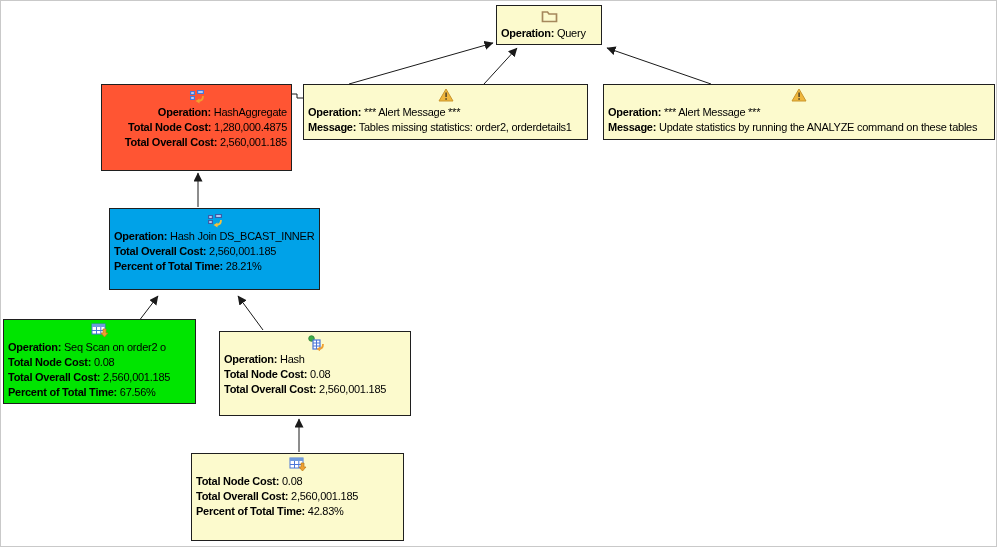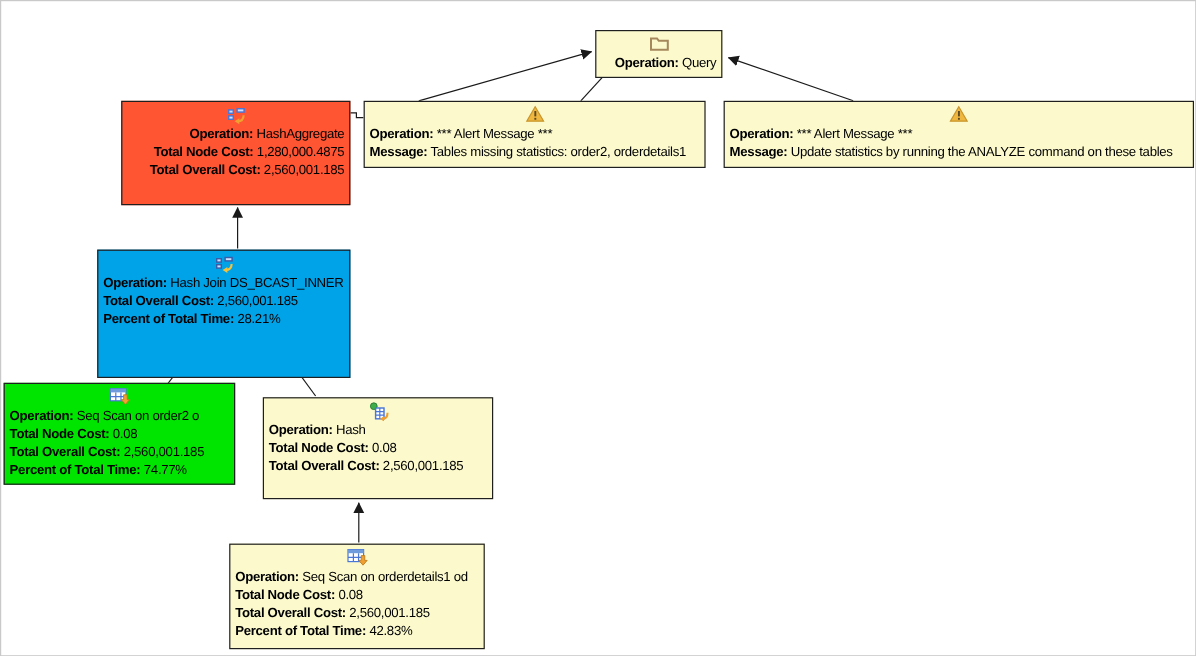--- a/index.html
+++ b/index.html
@@ -23,21 +23,21 @@
     background:#fcfacd;
     letter-spacing:-0.25px;
   }
   .node.red{background:#ff5533;text-align:right;}
   .node.blue{background:#00a2e8;}
   .node.green{background:#00e500;}
   .icon-row{height:18px;text-align:center;line-height:16px;}
   .icon-row svg{vertical-align:top;margin-top:1px;}
   .line{line-height:15px;white-space:nowrap;}
   .line b{font-weight:bold;}
-  .center{text-align:right;margin-top:20px;}
+  .center{text-align:left;}
 </style>
 </head>
 <body>
 
 <div id="canvas">
 
   <svg id="edges" width="997" height="547" viewBox="0 0 997 547" xmlns="http://www.w3.org/2000/svg">
     <defs>
       <marker id="ah" markerWidth="11" markerHeight="10" refX="8.5" refY="4.5" orient="auto" markerUnits="userSpaceOnUse">
         <path d="M0,0 L9,4.5 L0,9 z" fill="#1a1a1a"></path>
@@ -97,21 +97,21 @@
       <svg width="16" height="14" viewBox="0 0 16 14">
         <path d="M8,1 L15,13 L1,13 z" fill="#efb73e" stroke="#c9952c" stroke-width="1"></path>
         <rect x="7.3" y="4.5" width="1.6" height="4.5" fill="#5a4a28"></rect>
         <rect x="7.3" y="10.2" width="1.6" height="1.6" fill="#5a4a28"></rect>
       </svg>
     </div>
     <div class="line"><b>Operation:</b> <span>*** Alert Message ***</span></div>
     <div class="line"><b>Message:</b> <span>Update statistics by running the ANALYZE command on these tables</span></div>
   </div>
 
-  <div class="node blue" style="left:80px;top:207px;width:211px;height:107px">
+  <div class="node blue" style="left:108px;top:207px;width:211px;height:82px">
     <div class="icon-row">
       <svg width="18" height="16" viewBox="0 0 18 16">
         <rect x="2" y="3" width="5" height="4" fill="#3a5da8"></rect>
           <rect x="3.2" y="4.2" width="2.6" height="1.6" fill="#cfe0ff"></rect>
         <rect x="2" y="8" width="5" height="4" fill="#3a5da8"></rect>
           <rect x="3.2" y="9.2" width="2.6" height="1.6" fill="#cfe0ff"></rect>
         <rect x="9" y="2" width="7" height="4" fill="#3a5da8"></rect>
           <rect x="10.2" y="3.2" width="4.6" height="1.6" fill="#cfe0ff"></rect>
         <path d="M15,8 q0,5 -5,5" fill="none" stroke="#f5c23c" stroke-width="1.8"></path>
         <path d="M11.5,10.5 L7.5,13 L11.5,15.5 z" fill="#f5c23c"></path>
@@ -129,21 +129,21 @@
         <rect x="1" y="1" width="13" height="3" fill="#6f9bdd"></rect>
         <line x1="5.5" y1="4" x2="5.5" y2="11" stroke="#4a76d8" stroke-width="1"></line>
         <line x1="9.8" y1="4" x2="9.8" y2="11" stroke="#4a76d8" stroke-width="1"></line>
         <line x1="1" y1="7.5" x2="14" y2="7.5" stroke="#4a76d8" stroke-width="1"></line>
         <path d="M12,6 v4 h-2 l3.5,4 l3.5,-4 h-2 v-4 z" fill="#f0a030" stroke="#b97a18" stroke-width="0.7"></path>
       </svg>
     </div>
     <div class="line"><b>Operation:</b> <span>Seq Scan on order2 o</span></div>
     <div class="line"><b>Total Node Cost:</b> <span>0.08</span></div>
     <div class="line"><b>Total Overall Cost:</b> <span>2,560,001.185</span></div>
-    <div class="line"><b>Percent of Total Time:</b> <span>74.77%</span></div>
+    <div class="line"><b>Percent of Total Time:</b> <span>67.56%</span></div>
   </div>
 
   <div class="node" style="left:218px;top:330px;width:192px;height:85px">
     <div class="icon-row">
       <svg width="17" height="16" viewBox="0 0 17 16">
         <circle cx="4.5" cy="3.5" r="2.8" fill="#3fae49" stroke="#2b7d33" stroke-width="0.8"></circle>
         <rect x="6" y="5" width="7" height="9" fill="#ffffff" stroke="#4a76d8" stroke-width="1.2"></rect>
         <line x1="6" y1="8" x2="13" y2="8" stroke="#4a76d8" stroke-width="1"></line>
         <line x1="6" y1="11" x2="13" y2="11" stroke="#4a76d8" stroke-width="1"></line>
         <line x1="9.5" y1="5" x2="9.5" y2="14" stroke="#4a76d8" stroke-width="1"></line>
@@ -160,19 +160,18 @@
     <div class="icon-row">
       <svg width="18" height="15" viewBox="0 0 18 15">
         <rect x="1" y="1" width="13" height="10" fill="#ffffff" stroke="#4a76d8" stroke-width="1"></rect>
         <rect x="1" y="1" width="13" height="3" fill="#6f9bdd"></rect>
         <line x1="5.5" y1="4" x2="5.5" y2="11" stroke="#4a76d8" stroke-width="1"></line>
         <line x1="9.8" y1="4" x2="9.8" y2="11" stroke="#4a76d8" stroke-width="1"></line>
         <line x1="1" y1="7.5" x2="14" y2="7.5" stroke="#4a76d8" stroke-width="1"></line>
         <path d="M12,6 v4 h-2 l3.5,4 l3.5,-4 h-2 v-4 z" fill="#f0a030" stroke="#b97a18" stroke-width="0.7"></path>
       </svg>
     </div>
-    <div class="line"><b>Operation:</b> <span>Seq Scan on orderdetails1 od</span></div>
     <div class="line"><b>Total Node Cost:</b> <span>0.08</span></div>
     <div class="line"><b>Total Overall Cost:</b> <span>2,560,001.185</span></div>
     <div class="line"><b>Percent of Total Time:</b> <span>42.83%</span></div>
   </div>
 
 </div>
 
 </body></html>

